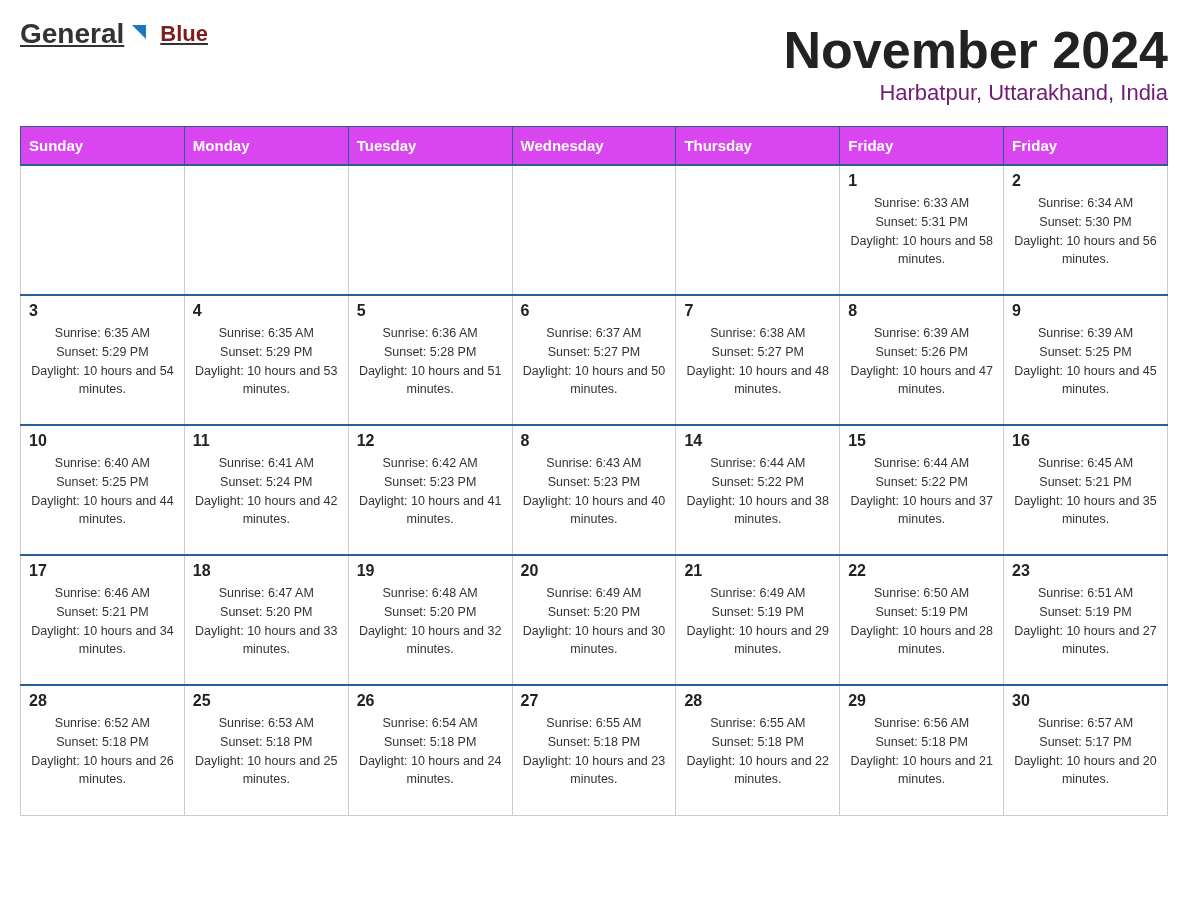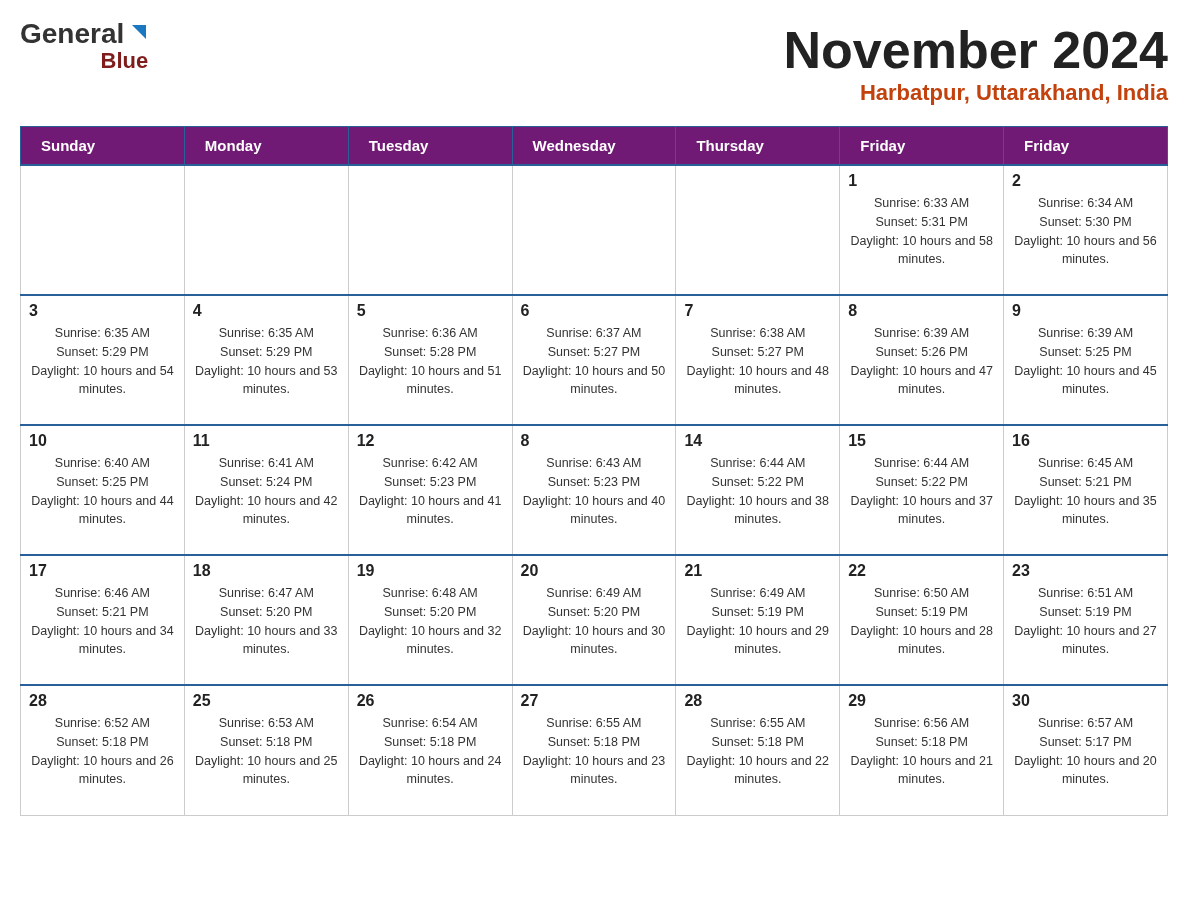--- a/index.html
+++ b/index.html
@@ -12,22 +12,23 @@
       min-height: 918px;
     }
     .header {
       display: flex;
       justify-content: space-between;
       align-items: flex-start;
       margin-bottom: 20px;
     }
     .logo {
       display: flex;
-      flex-direction: column;
-      align-items: flex-end;
+      flex-direction: row;
+      align-items: center;
+      text-decoration: underline;
     }
     .logo-general {
       font-size: 28px;
       font-weight: bold;
       color: #333;
       line-height: 1;
     }
     .logo-blue {
       font-size: 22px;
       font-weight: bold;
@@ -38,32 +39,31 @@
       text-align: right;
       margin-left: 16px;
     }
     .month-title {
       font-size: 52px;
       font-weight: bold;
       color: #222;
     }
     .location-title {
       font-size: 22px;
-      color: #c2410c;
-      font-weight: bold;
+      color: #701a75;
     }
     table {
       width: 100%;
       border-collapse: collapse;
       table-layout: fixed;
     }
     thead th {
-      background-color: #701a75;
+      background-color: #d946ef;
       color: #fff;
-      padding: 10px 20px;
+      padding: 10px 8px;
       font-size: 15px;
       font-weight: bold;
       border: 1px solid #2a6099;
       text-align: left;
     }
     tbody td {
       vertical-align: top;
       border: 1px solid #ccc;
       border-top: 2px solid #2a6099;
       padding: 6px 8px;

